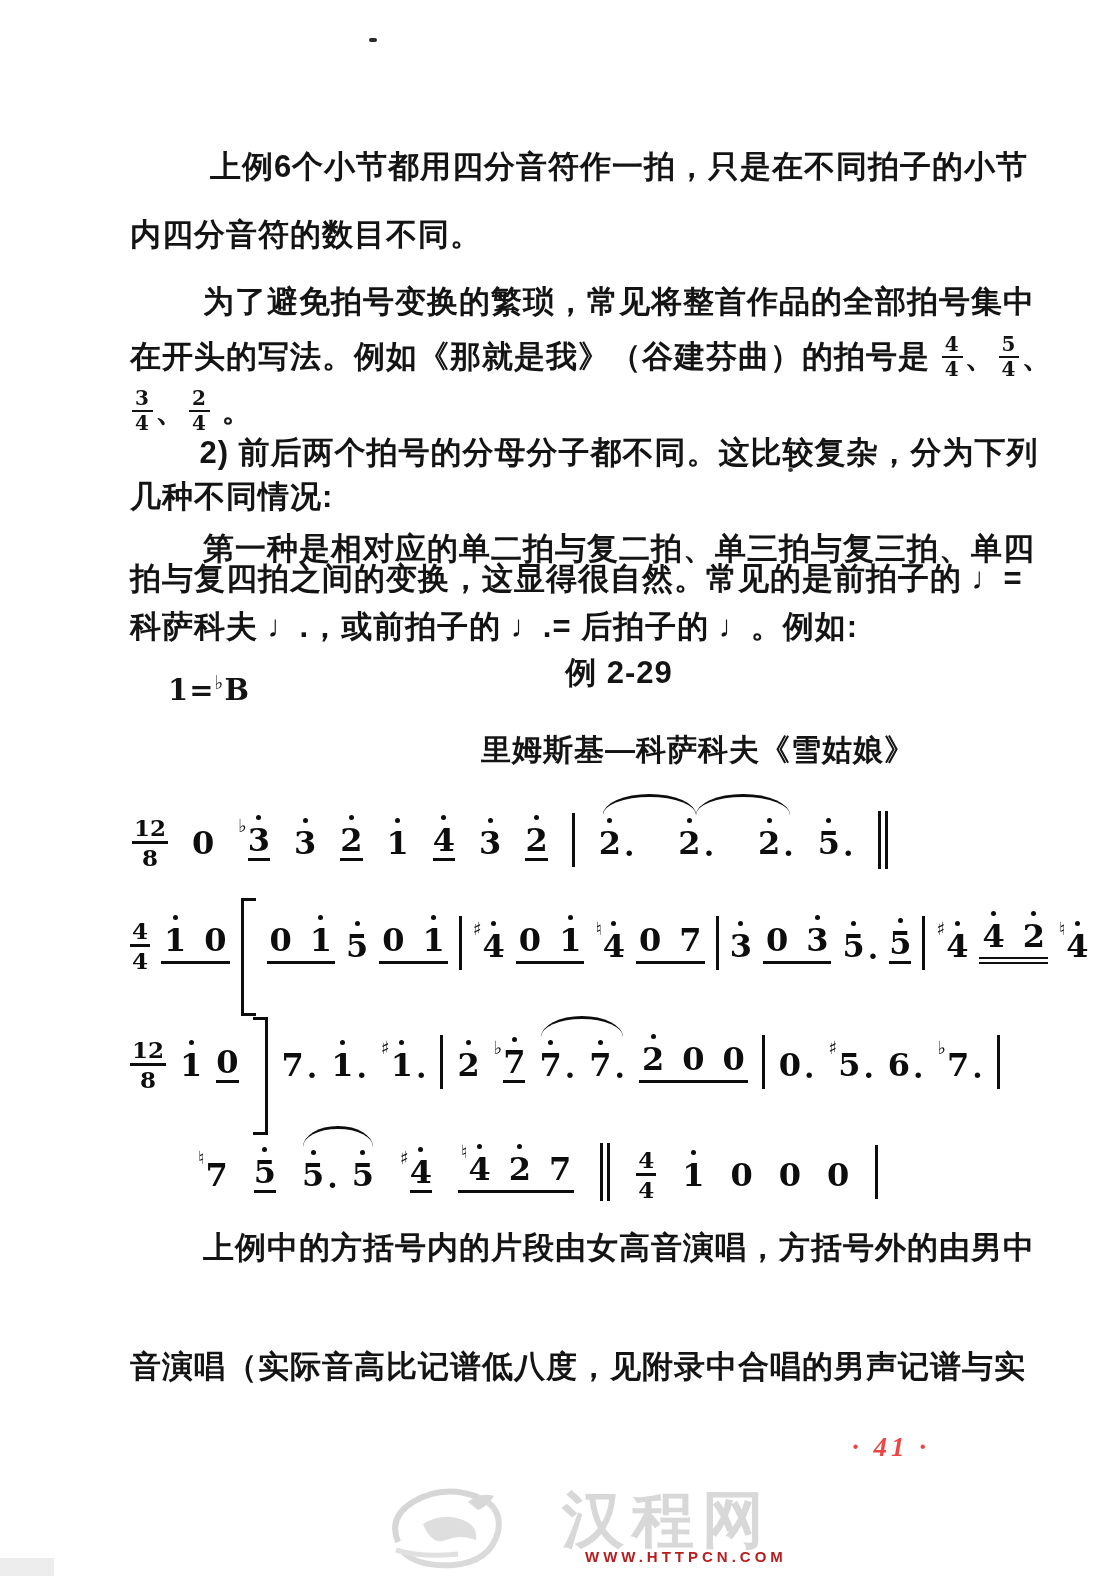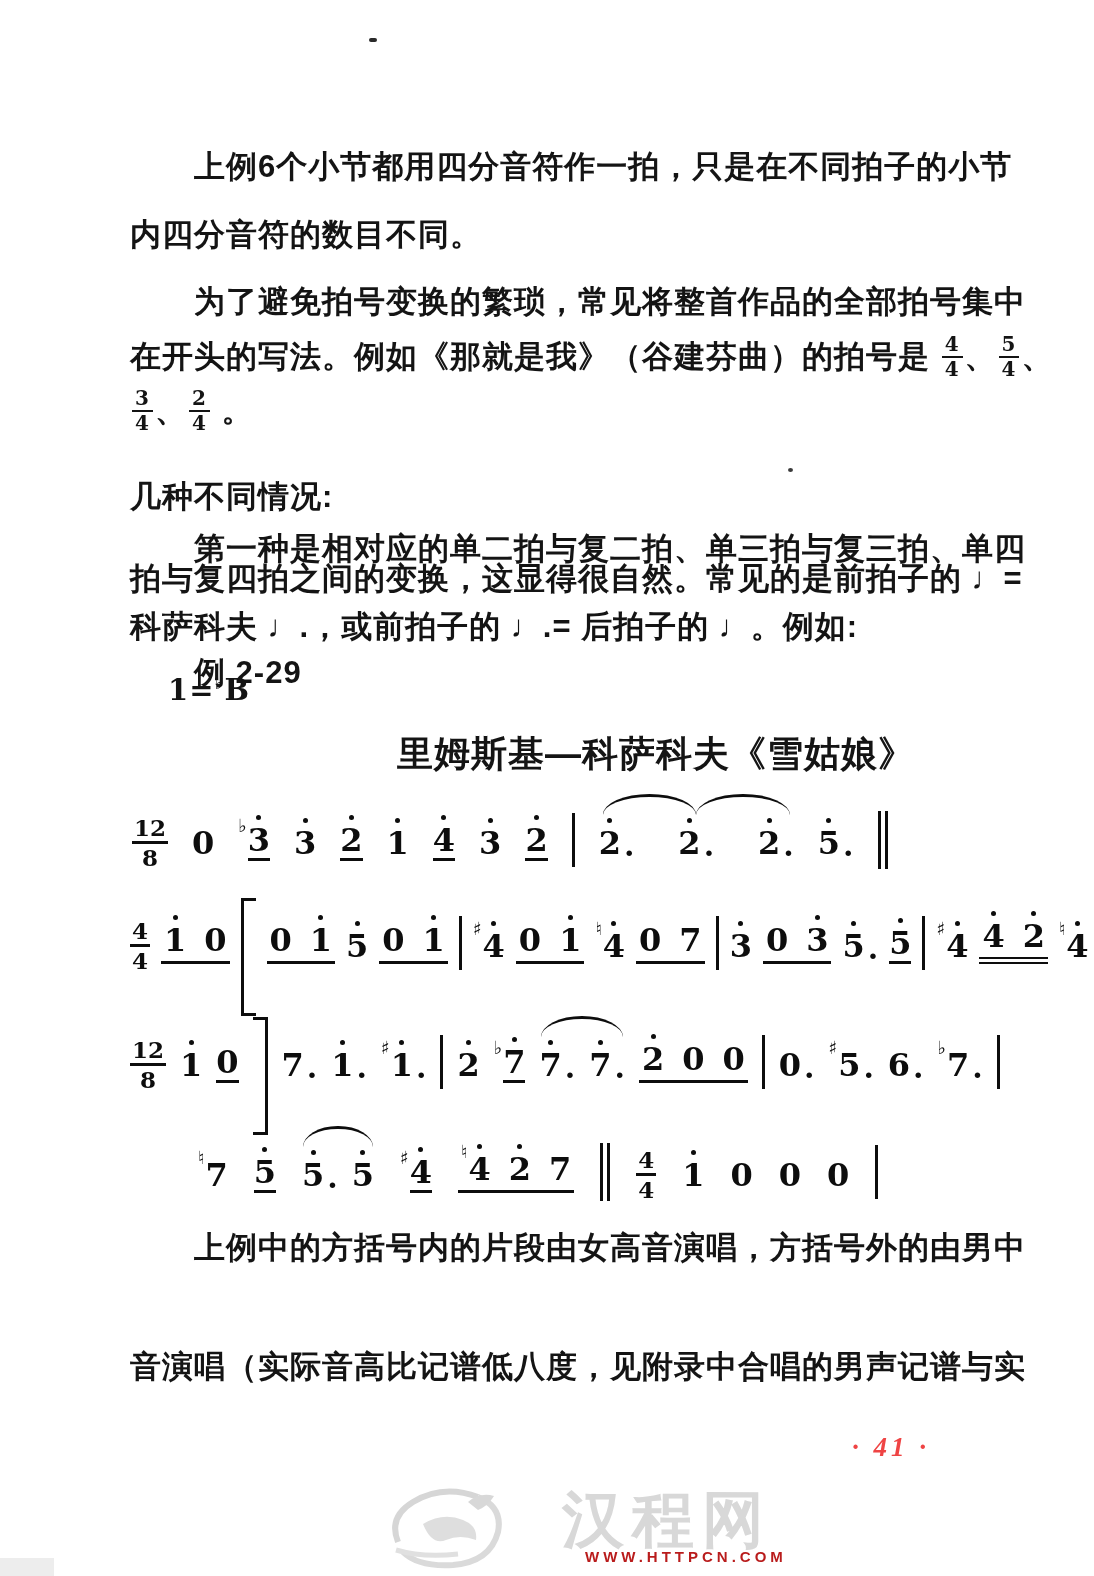--- a/index.html
+++ b/index.html
@@ -2,31 +2,31 @@
 <html><head>
 <meta charset="utf-8">
 <style>
   html,body{margin:0;padding:0;background:#ffffff;}
   #page{position:relative;width:1094px;height:1576px;background:#ffffff;overflow:hidden;
         font-family:"Liberation Sans",sans-serif;color:#151515;}
 
   
   .tl{position:absolute;left:130px;width:850px;font-size:31px;font-weight:600;
       letter-spacing:1px;white-space:nowrap;color:#141414;}
-  .indent{padding-left:64px;}
+  .indent{padding-left:64px;text-align:center;}
   .sup{font-size:19px;vertical-align:super;font-family:"DejaVu Sans",sans-serif;}
 
   .l-p1l1{top:146px;} .l-p1l2{top:214px;}
   .l-p2l1{top:281px;} .l-p2l2{top:336px;} .l-p2l3{top:390px;}
   .l-p3l1{top:432px;} .l-p3l2{top:476px;}
   .l-p4l1{top:528px;} .l-p4l2{top:558px;} .l-p4l3{top:606px;}
   .l-ex{top:652px;}
   .l-key{top:671px;left:168px;font-size:29px;font-weight:700;font-family:"DejaVu Serif",serif;}
   .l-tempo{top:752px;left:168px;font-size:25px;font-weight:700;font-family:"DejaVu Serif",serif;}
-  .l-credit{top:730px;left:auto;right:179px;width:auto;font-size:36px;font-weight:700;}
+  .l-credit{top:730px;left:auto;right:179px;width:auto;font-size:30px;font-weight:700;}
   .l-b1{top:1227px;} .l-b2{top:1346px;}
 
   
   .frac{display:inline-flex;flex-direction:column;align-items:center;vertical-align:middle;
         font-size:20px;font-weight:700;line-height:1.05;margin:0 2px;transform:translateY(-2px);
         font-family:"DejaVu Serif",serif;}
   .frac .fn{border-bottom:2px solid #141414;padding:0 3px 1px;}
   .frac .fd{padding-top:1px;}
 
   
@@ -98,20 +98,21 @@
         <span class="fn">5</span>
         <span class="fd">4</span>
       </span>、</div>
   <div class="tl l-p2l3"><span class="frac">
         <span class="fn">3</span>
         <span class="fd">4</span>
       </span>、<span class="frac">
         <span class="fn">2</span>
         <span class="fd">4</span>
       </span> 。</div>
+  <div class="tl indent l-p3l1">2) 前后两个拍号的分母分子都不同。这比较复杂，分为下列</div>
   <div class="tl l-p3l2">几种不同情况:</div>
   <div class="tl indent l-p4l1">第一种是相对应的单二拍与复二拍、单三拍与复三拍、单四</div>
   <div class="tl l-p4l2">拍与复四拍之间的变换，这显得很自然。常见的是前拍子的 ♩=</div>
   <div class="tl l-p4l3">科萨科夫 ♩.，或前拍子的 ♩.= 后拍子的 ♩。例如:</div>
   <div class="tl indent l-ex">例 2-29</div>
 
   <div class="tl l-key">1=<span class="sup">♭</span>B</div>
   <div class="tl l-credit">里姆斯基—科萨科夫《雪姑娘》</div>
 
   <div class="score sl1">

